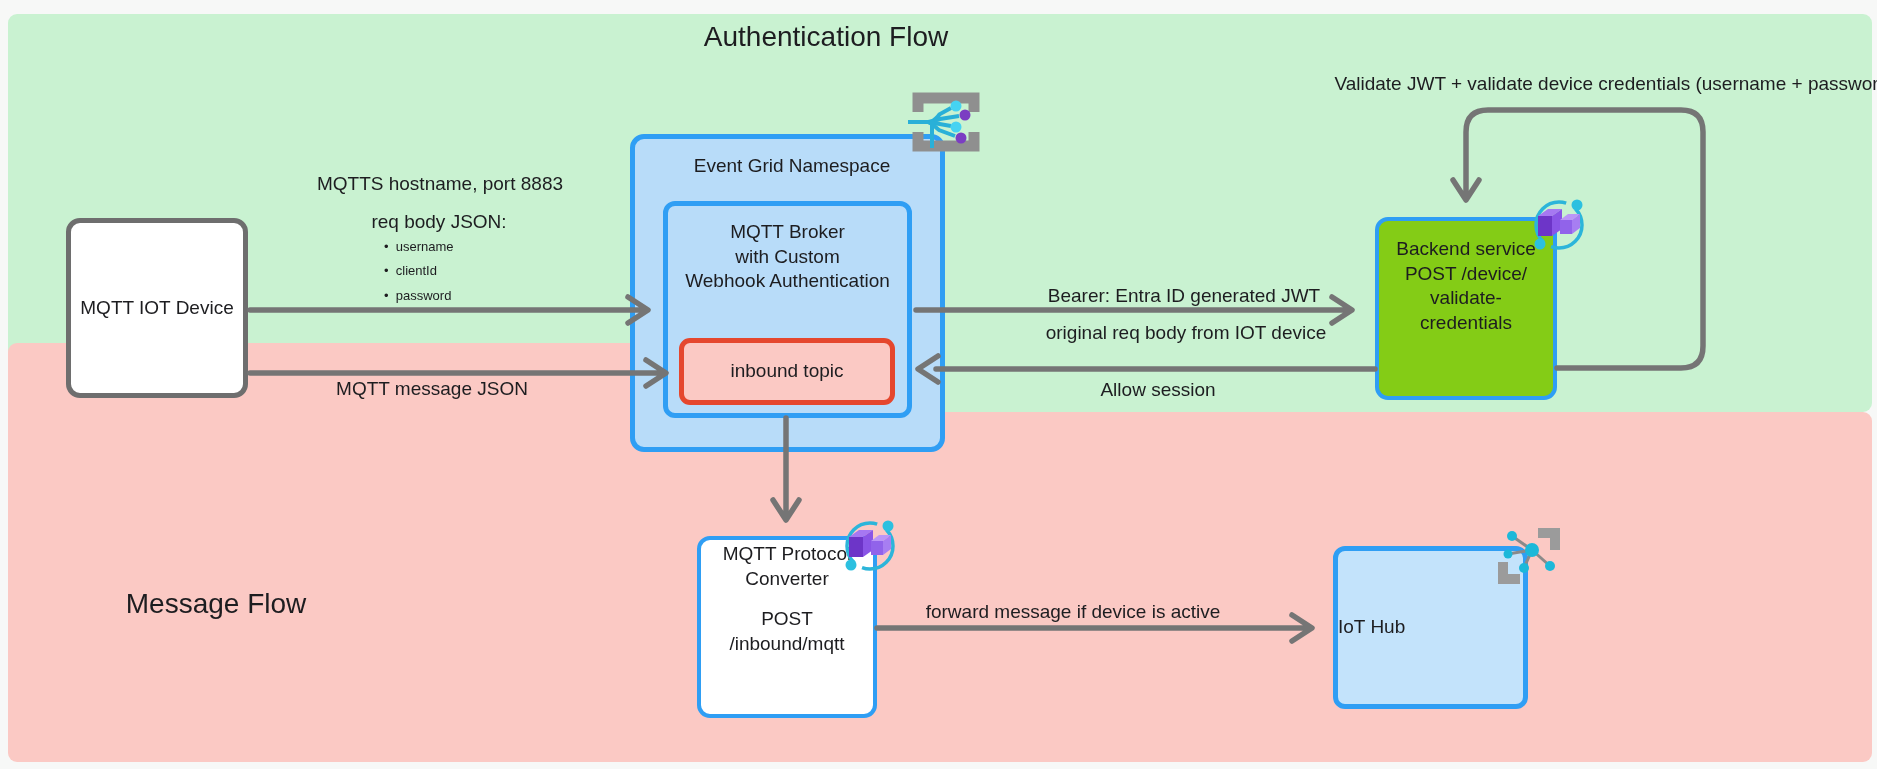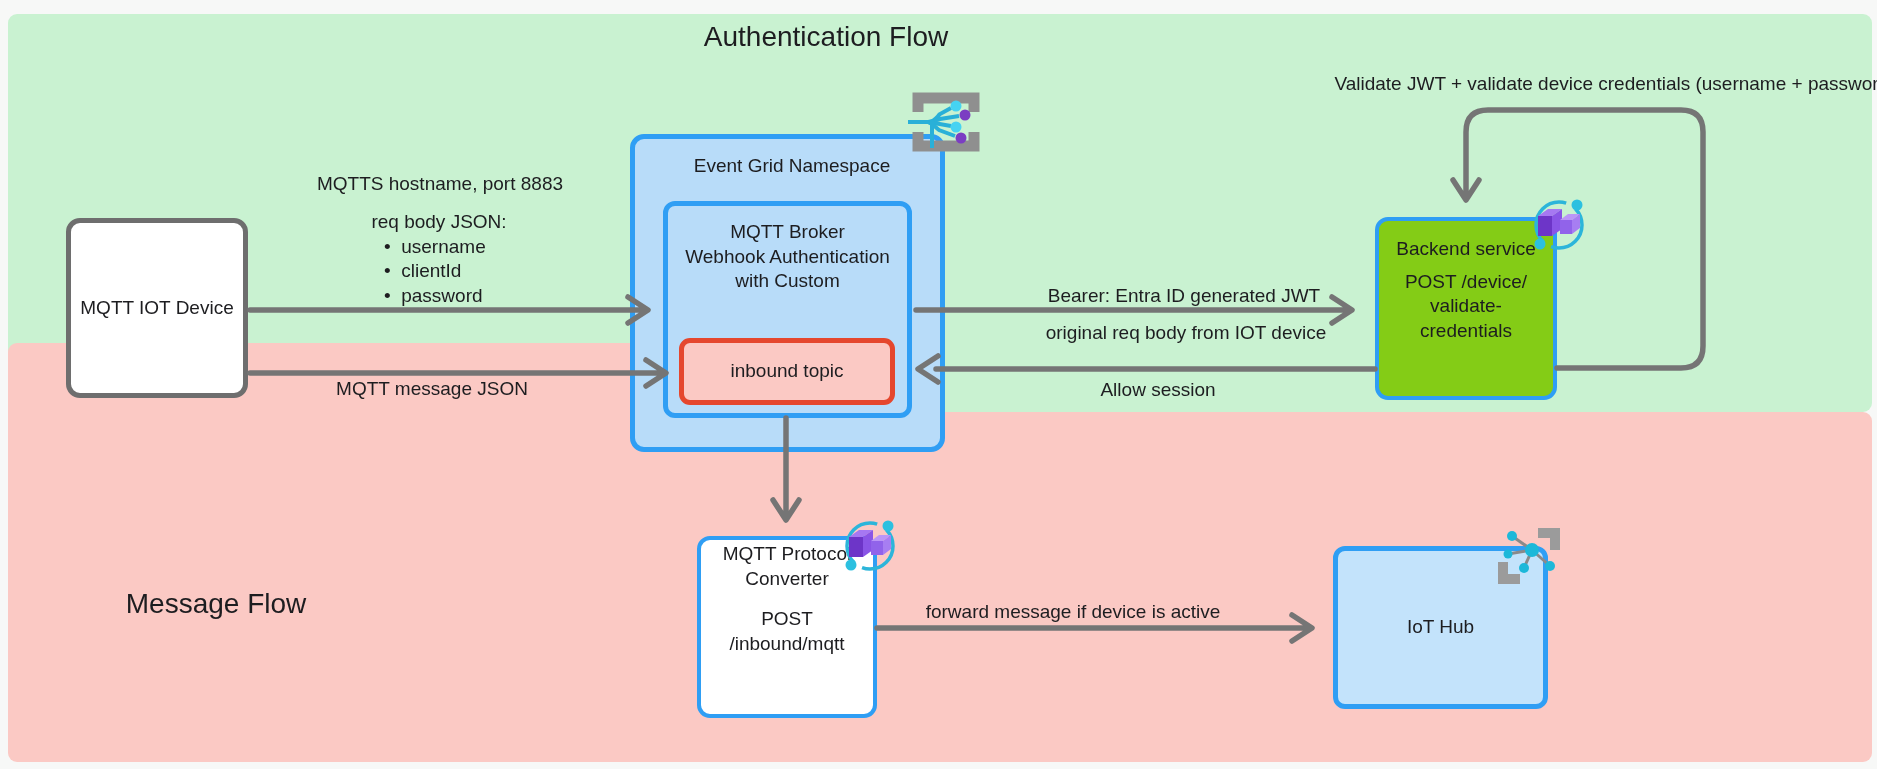--- a/index.html
+++ b/index.html
@@ -20,24 +20,24 @@
   .node{position:absolute;box-sizing:border-box;}
   .lbl{position:absolute;transform:translate(-50%,-50%);white-space:nowrap;font-size:19px;font-weight:500;line-height:24.5px;text-align:center;}
   .section-title{font-size:28px;font-weight:500;}
 
   #iot-device{left:66px;top:218px;width:182px;height:180px;background:#fff;border:5px solid var(--device-border,#6e6e6e);border-radius:14px;display:flex;align-items:center;justify-content:center;}
   #event-grid{left:630px;top:134px;width:315px;height:318px;background:var(--node-blue-fill,#b8dcf9);border:5px solid var(--node-blue-border,#2f9ef4);border-radius:14px;}
   #mqtt-broker{left:663px;top:201px;width:249px;height:217px;background:var(--node-blue-fill,#b8dcf9);border:5px solid var(--node-blue-border,#2f9ef4);border-radius:12px;}
   #inbound-topic{left:679px;top:338px;width:216px;height:67px;background:var(--inbound-fill,#fbc9c4);border:5px solid var(--inbound-border,#e5472e);border-radius:11px;display:flex;align-items:center;justify-content:center;}
   #backend{left:1375px;top:217px;width:182px;height:183px;background:#84cc16;border:4px solid var(--node-blue-border,#2f9ef4);border-radius:13px;}
   #converter{left:697px;top:536px;width:180px;height:182px;background:#fff;border:4px solid var(--node-blue-border,#2f9ef4);border-radius:13px;}
-  #iot-hub{left:1333px;top:546px;width:215px;height:163px;background:var(--iot-hub-fill,#c3e3fb);border:5px solid var(--node-blue-border,#2f9ef4);border-radius:12px;display:flex;align-items:center;justify-content:center;}
+  #iot-hub{left:1333px;top:546px;width:195px;height:163px;background:var(--iot-hub-fill,#c3e3fb);border:5px solid var(--node-blue-border,#2f9ef4);border-radius:12px;display:flex;align-items:center;}
 
   .node .inner{font-size:19px;font-weight:500;line-height:24.5px;text-align:center;}
-  .bullets{position:absolute;left:384px;top:235px;font-size:19px;font-weight:500;line-height:24.3px;text-align:left;}
+  .bullets{position:absolute;left:384px;top:235px;font-size:13px;font-weight:500;line-height:24.3px;text-align:left;}
   svg.overlay{position:absolute;left:0;top:0;}
   .icon{position:absolute;}
 </style>
 </head>
 <body>
 
 <div class="bg" id="bg-auth"></div>
 <div class="bg" id="bg-msg-left"></div>
 <div class="bg" id="bg-msg-right"></div>
 
@@ -48,32 +48,32 @@
   <div class="inner">MQTT IOT Device</div>
 </div>
 
 <div class="node" id="event-grid">
   <div class="lbl" style="left:157px;top:27px;">Event Grid Namespace</div>
 </div>
 
 <div class="node" id="mqtt-broker">
   <div class="inner" style="margin-top:14px;">
       <div>MQTT Broker</div>
+      <div>with Custom</div>
       <div>Webhook Authentication</div>
-      <div>with Custom</div>
     </div>
 </div>
 
 <div class="node" id="inbound-topic">
   <div class="inner">inbound topic</div>
 </div>
 
 <div class="node" id="backend">
   <div class="inner" style="margin-top:16px;">Backend service</div>
-  <div class="inner" style="margin-top:8px;">
+  <div class="inner" style="margin-top:0;">
       <div>POST /device/</div>
       <div>validate-</div>
       <div>credentials</div>
     </div>
 </div>
 
 <div class="node" id="converter">
   <div class="inner" style="margin-top:2px;">
       <div>MQTT Protocol</div>
       <div>Converter</div>

